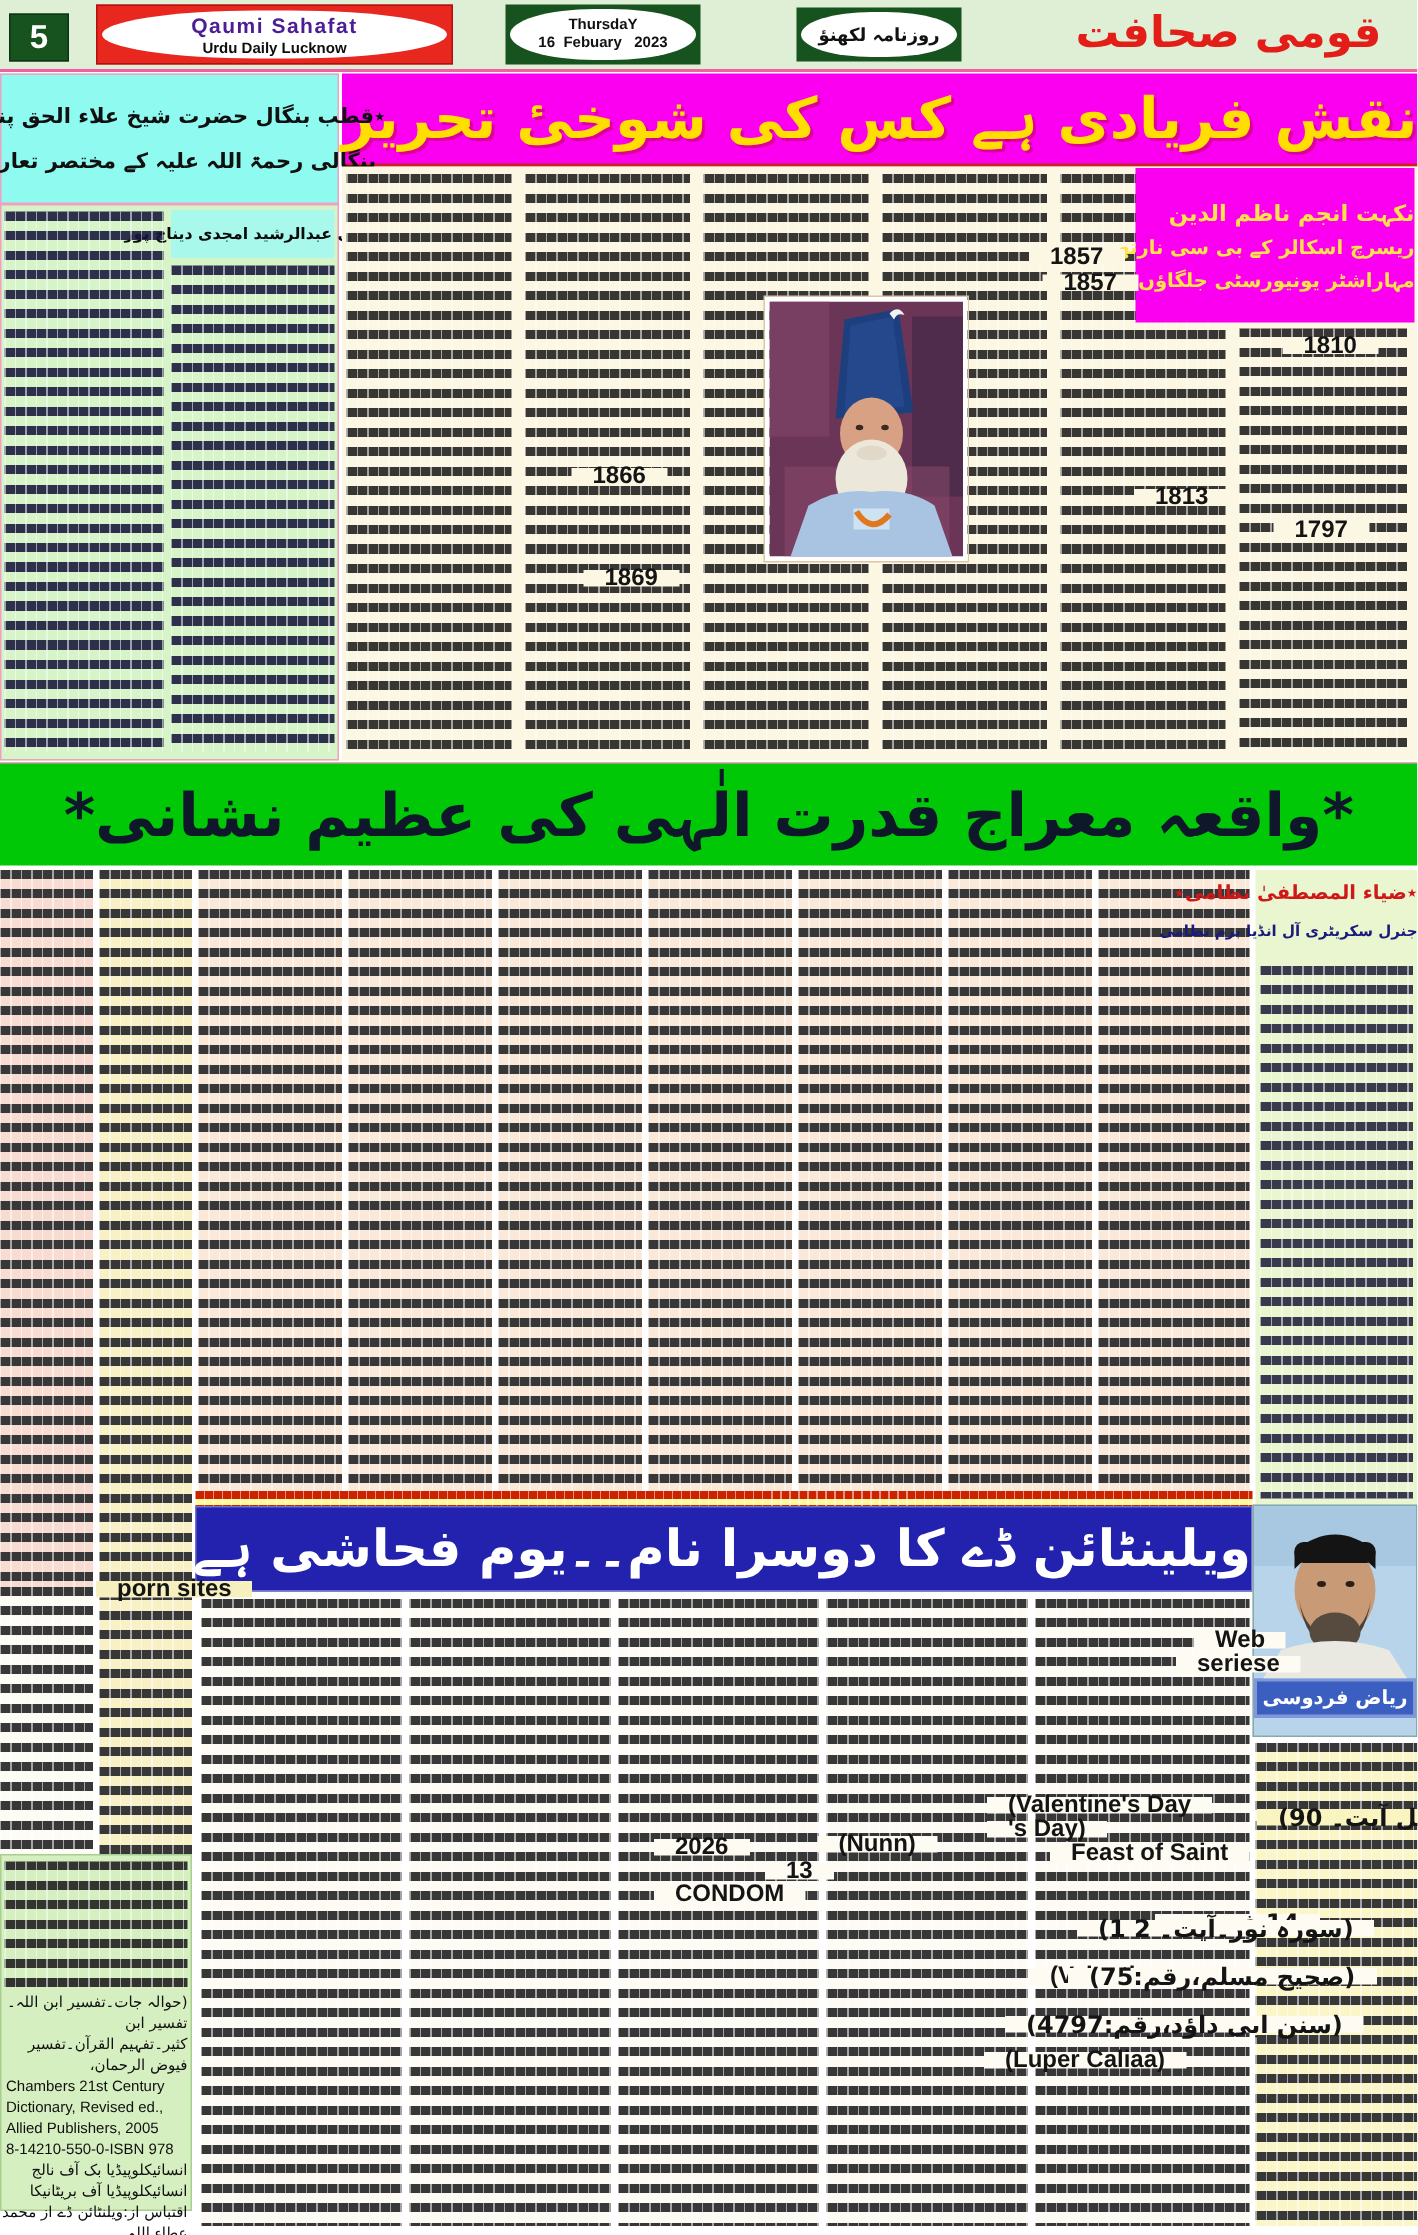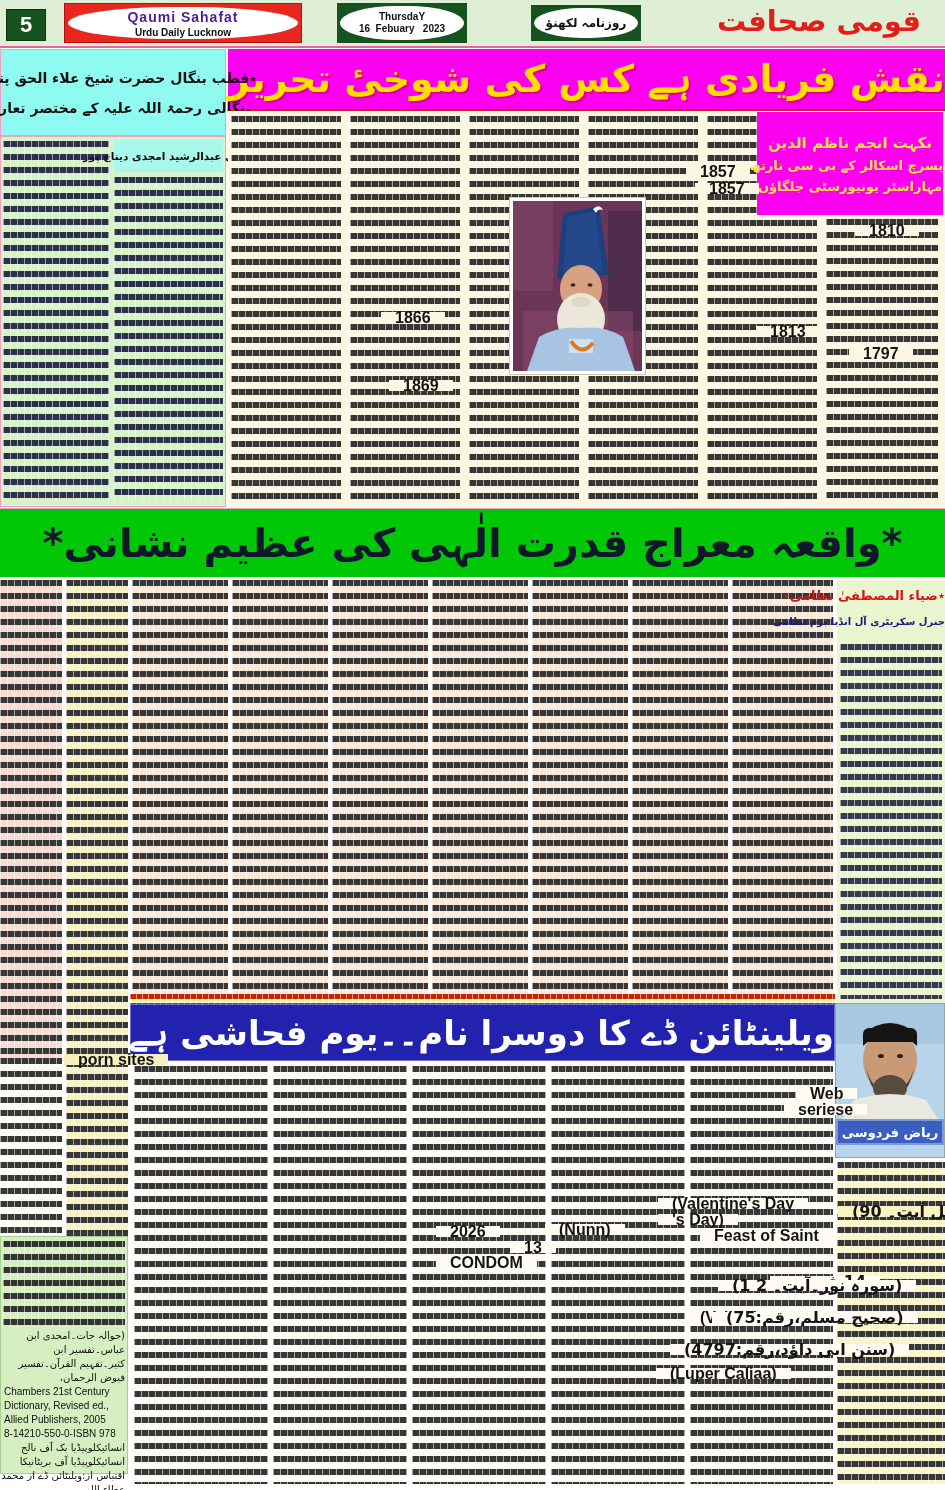--- a/index.html
+++ b/index.html
@@ -87,21 +87,21 @@
   <div class="abs tx" style="left:826px;top:219px;width:112px;height:283px;color:#1c1c1c;"></div>
 
   <span class="frag lat" style="left:686px;top:166px;background:#FCF7E2;">1857</span>
   <span class="frag lat" style="left:695px;top:183px;background:#FCF7E2;">1857</span>
   <span class="frag lat" style="left:381px;top:312px;background:#FCF7E2;">1866</span>
   <span class="frag lat" style="left:389px;top:380px;background:#FCF7E2;">1869</span>
   <span class="frag lat" style="left:855px;top:225px;background:#FCF7E2;">1810</span>
   <span class="frag lat" style="left:756px;top:326px;background:#FCF7E2;">1813</span>
   <span class="frag lat" style="left:849px;top:348px;background:#FCF7E2;">1797</span>
 
-  <div class="abs" style="left:757px;top:112px;width:186px;height:103px;background:#FB00F0;display:flex;flex-direction:column;align-items:center;justify-content:center;gap:6px;">
+  <div class="abs" style="left:757px;top:112px;width:186px;height:103px;background:#FB00F0;display:flex;flex-direction:column;align-items:flex-end;justify-content:center;gap:6px;">
     <span class="urdu" style="font-size:15px;font-weight:bold;color:#FFE24A;white-space:nowrap;">نکہت انجم ناظم الدین</span>
     <span class="urdu" style="font-size:13px;font-weight:bold;color:#FFE24A;white-space:nowrap;">ریسرچ اسکالر کے بی سی نارتھ</span>
     <span class="urdu" style="font-size:13px;font-weight:bold;color:#FFE24A;white-space:nowrap;">مہاراشٹر یونیورسٹی جلگاؤں</span>
   </div>
 
   <figure class="abs" style="left:510px;top:198px;width:135px;height:176px;margin:0;border:3px solid #ffffff;box-sizing:border-box;box-shadow:0 0 0 1px #d8c8a8;">
     <svg width="129" height="170" viewBox="0 0 129 170" style="display:block;">
       <rect x="0" y="0" width="129" height="170" fill="#6b3558"></rect>
       <rect x="0" y="0" width="40" height="90" fill="#7d4468" opacity=".7"></rect>
       <rect x="95" y="10" width="34" height="120" fill="#4a2a4a" opacity=".8"></rect>
@@ -185,21 +185,21 @@
   <span class="frag lat" style="left:700px;top:1230px;background:#FDFBF2;">Feast of Saint</span>
   <span class="frag lat" style="left:686px;top:1312px;background:#FDFBF2;">(Valentine</span>
   <span class="frag urdu" style="left:718px;top:1280px;background:#FDFBF2;">(سورہ نور۔آیت۔ 2 1)</span>
   <span class="frag urdu" style="left:712px;top:1312px;background:#FDFBF2;">(صحیح مسلم،رقم:75)</span>
   <span class="frag urdu" style="left:670px;top:1344px;background:#FDFBF2;">(سنن ابی داؤد،رقم:4797)</span>
   <span class="frag lat" style="left:656px;top:1368px;background:#FDFBF2;">(Luper Caliaa)</span>
   <span class="frag urdu" style="left:838px;top:1206px;background:#FAF5C0;">(سورہ النحل آیت۔ 90)</span>
 
   <div class="abs" style="left:0;top:1236px;width:128px;height:238px;background:#D6EFC0;border:1px solid #a8cf90;box-sizing:border-box;">
     <div class="tx" style="margin:4px 2px;height:84px;color:#1c1c1c;"></div>
-    <div class="refline ref-ur">(حوالہ جات۔امجدی ابن عباس۔تفسیر ابن</div>
+    <div class="refline ref-ur">(حوالہ جات۔تفسیر ابن اللہ۔تفسیر ابن</div>
     <div class="refline ref-ur">کثیر۔تفہیم القرآن۔تفسیر فیوض الرحمان،</div>
     <div class="refline ref-en">Chambers 21st Century</div>
     <div class="refline ref-en">Dictionary, Revised ed.,</div>
     <div class="refline ref-en">Allied Publishers, 2005</div>
     <div class="refline ref-en">8-14210-550-0-ISBN 978</div>
     <div class="refline ref-ur">انسائیکلوپیڈیا بک آف نالج</div>
     <div class="refline ref-ur">انسائیکلوپیڈیا آف بریٹانیکا</div>
     <div class="refline ref-ur">اقتباس از:ویلنٹائن ڈے از محمد عطاء اللہ</div>
 
   </div>

